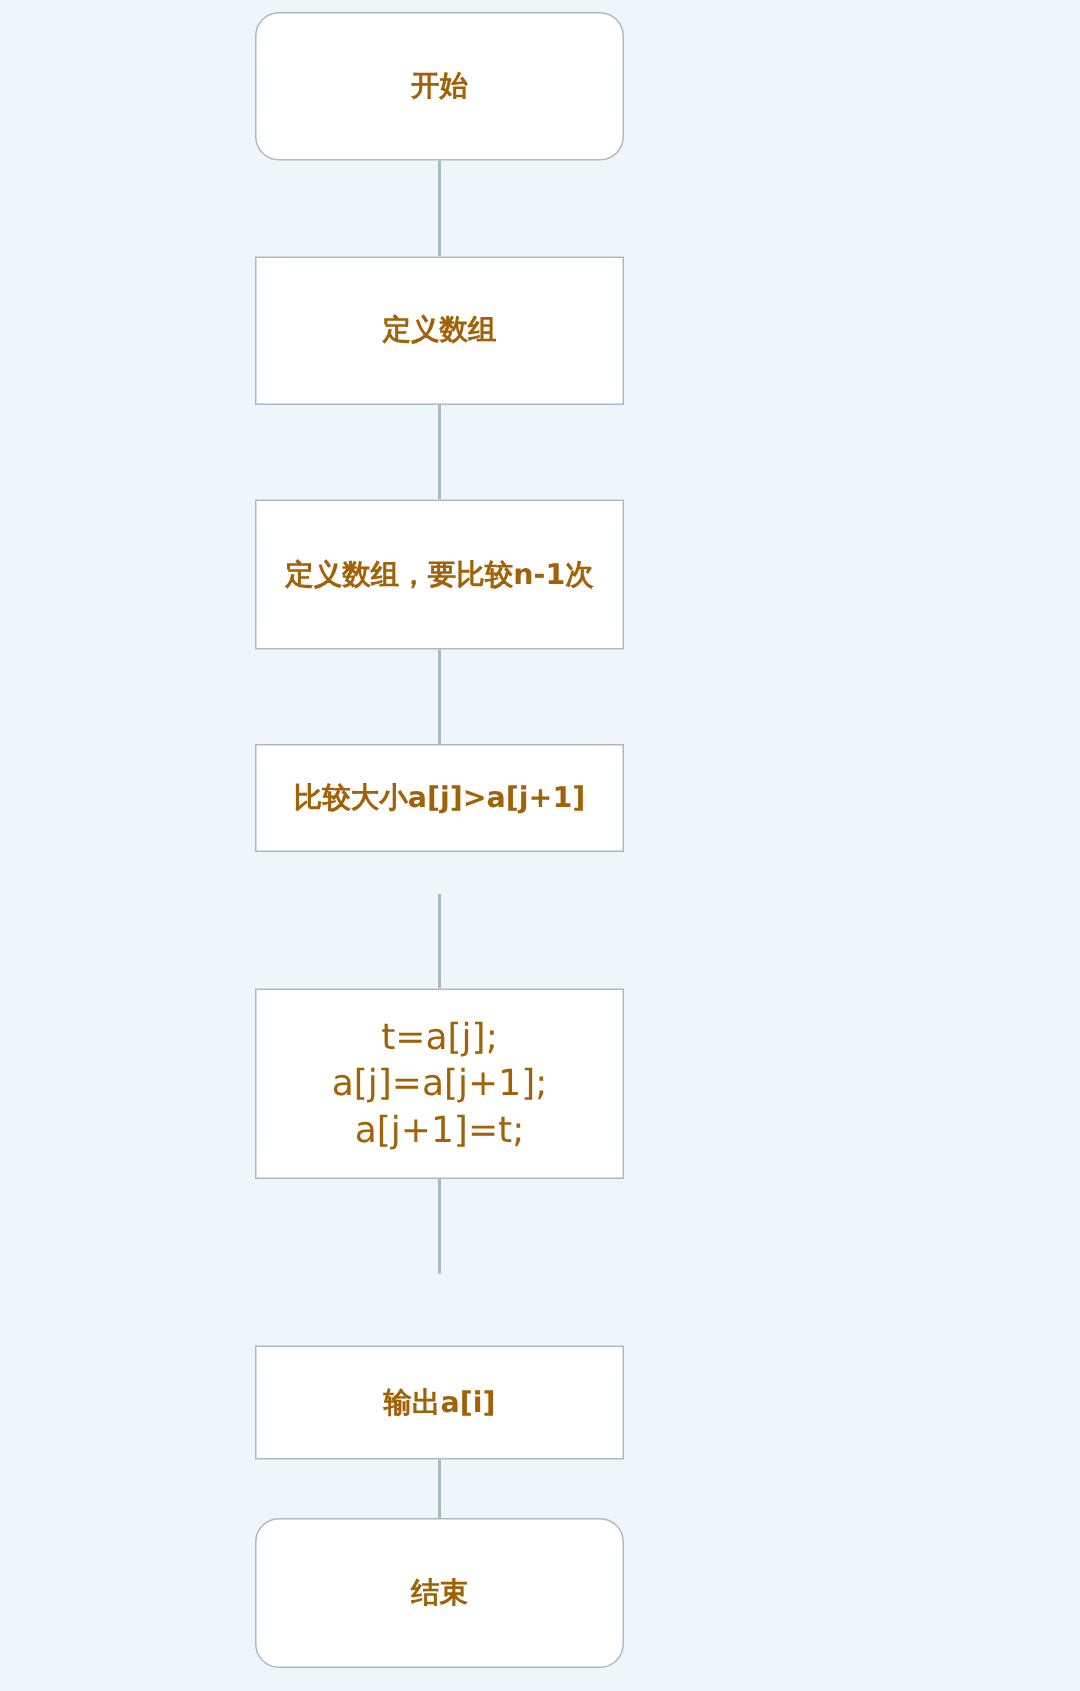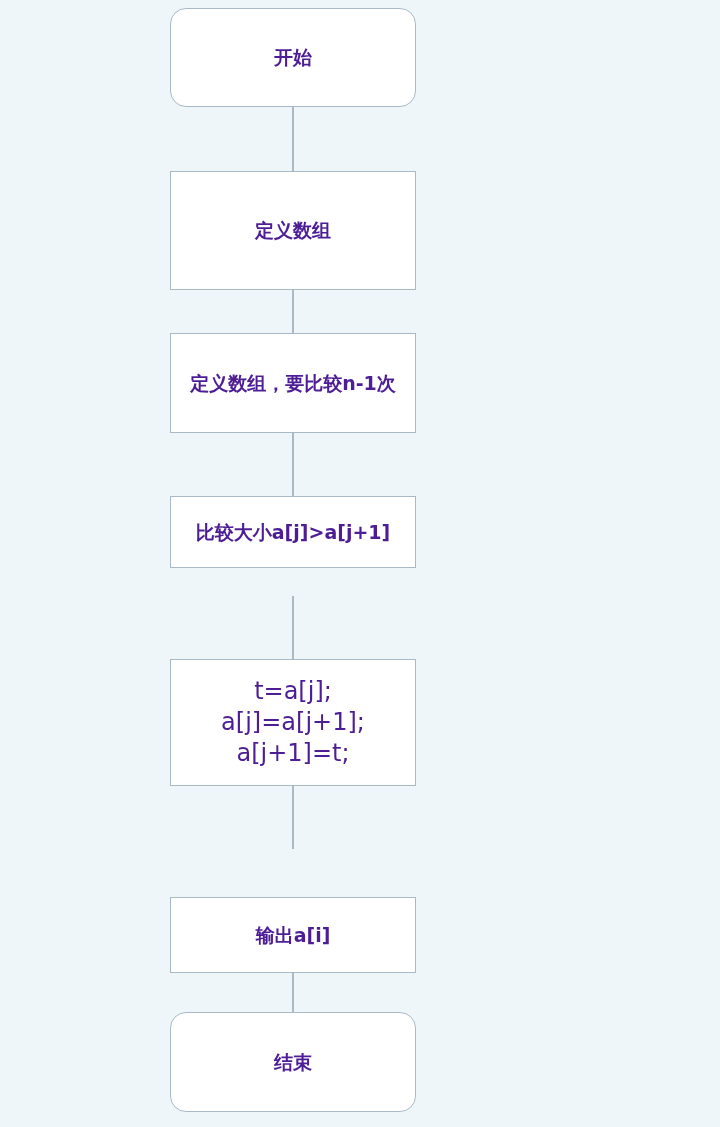--- a/index.html
+++ b/index.html
@@ -14,21 +14,21 @@
     position: absolute;
     left: 170px;
     width: 246px;
     box-sizing: border-box;
     background: #ffffff;
     border: 1.5px solid #a9b9c6;
     display: flex;
     align-items: center;
     justify-content: center;
     text-align: center;
-    color: #4c1d95;
+    color: #a16207;
     font-size: 19px;
     font-weight: bold;
     line-height: 31px;
     padding: 0 8px;
   }
   .node.terminal { border-radius: 16px; }
   .node .code { font-weight: normal; font-size: 24px; white-space: pre-line; line-height: 31px; }
   .edge {
     position: absolute;
     left: 292px;
@@ -43,21 +43,21 @@
 <div class="edge" style="top:270px;height:63px;"></div>
 <div class="edge" style="top:433px;height:63px;"></div>
 <div class="edge" style="top:596px;height:63px;"></div>
 <div class="edge" style="top:786px;height:63px;"></div>
 <div class="edge" style="top:949px;height:63px;"></div>
 
 <div class="node terminal" style="top:8px;height:99px;">
   <span>开始</span>
 </div>
 
-<div class="node" style="top:171px;height:119px;">
+<div class="node" style="top:171px;height:99px;">
   <span>定义数组</span>
 </div>
 
 <div class="node" style="top:333px;height:100px;">
   <span>定义数组，要比较n-1次</span>
 </div>
 
 <div class="node" style="top:496px;height:72px;">
   <span>比较大小a[j]&gt;a[j+1]</span>
 </div>

